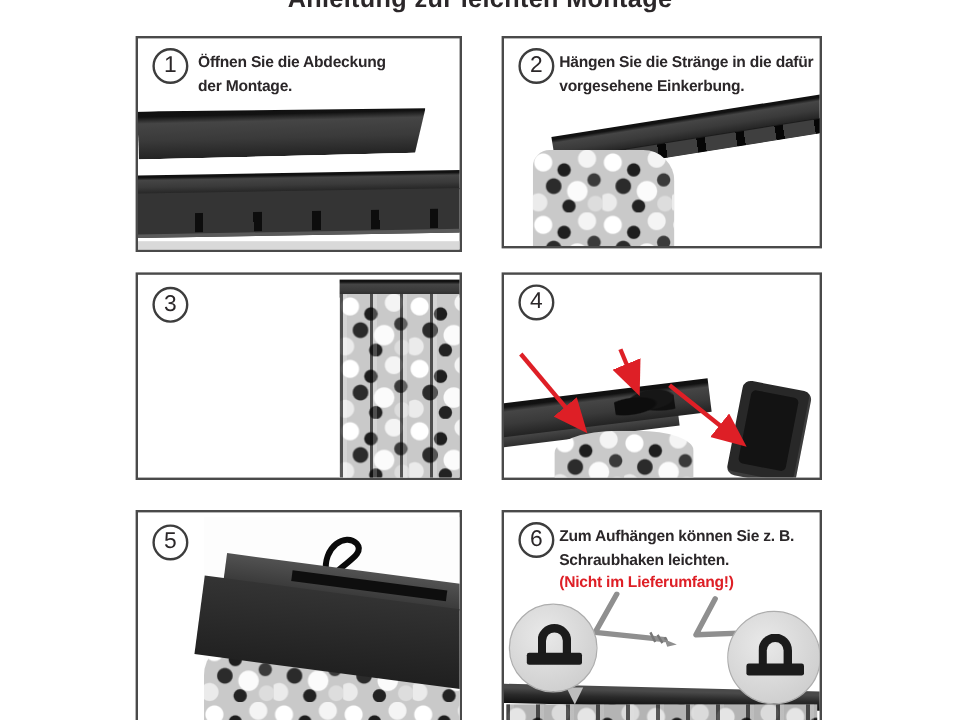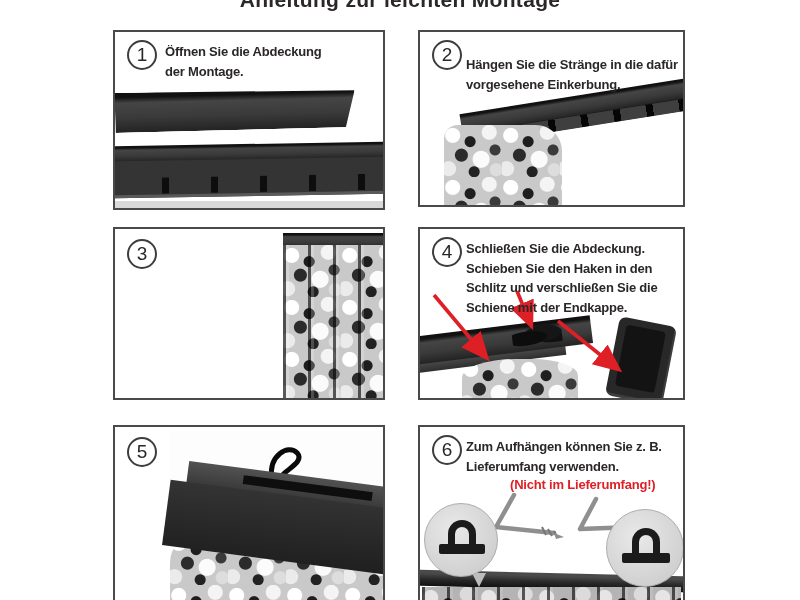--- a/index.html
+++ b/index.html
@@ -27,21 +27,21 @@
   .step-badge{
     position:absolute;width:30px;height:30px;border:2px solid #3d3d3d;
     border-radius:50%;display:flex;align-items:center;justify-content:center;
     font-size:19px;font-weight:400;color:#2b2729;box-sizing:border-box;
     background:#fff;z-index:6;
   }
   .step-text{
     position:absolute;font-size:13px;font-weight:700;line-height:1.5;
     letter-spacing:-0.2px;color:#2b2729;z-index:6;
   }
-  .note-red{position:absolute;font-size:13px;font-weight:700;letter-spacing:-0.2px;z-index:6;margin-left:44px;}
+  .note-red{position:absolute;font-size:13px;font-weight:700;letter-spacing:-0.2px;z-index:6;}
 
   
   .fluff{
     background-color:#c9c9c9;
     background-image:
       radial-gradient(circle at 15% 20%, #ffffff 0 7px, rgba(255,255,255,0) 8px),
       radial-gradient(circle at 45% 32%, #1e1e1e 0 5px, rgba(0,0,0,0) 6px),
       radial-gradient(circle at 78% 14%, #f4f4f4 0 7px, rgba(255,255,255,0) 8px),
       radial-gradient(circle at 30% 58%, #2b2b2b 0 6px, rgba(0,0,0,0) 7px),
       radial-gradient(circle at 64% 66%, #fbfbfb 0 8px, rgba(255,255,255,0) 9px),
@@ -75,21 +75,21 @@
     <div class="abs" style="left:0;top:15px;right:0;bottom:0;background:#343434;"></div>
     <div class="abs" style="left:8px;right:10px;bottom:4px;height:16px;
                 background:repeating-linear-gradient(90deg, rgba(0,0,0,0) 0 42px, #0d0d0d 42px 49px);"></div>
     <div class="abs" style="left:0;right:0;bottom:0;height:3px;background:#5a5a5a;"></div>
   </div>
   <div class="abs" style="left:0;bottom:0;width:100%;height:7px;background:#d9d9d9;"></div>
 </div>
 
 <div class="panel" id="p2">
   <div class="step-badge" style="left:12px;top:8px;">2</div>
-  <div class="step-text" style="left:46px;top:23px;width:216px;">Hängen Sie die Stränge in die dafür vorgesehene Einkerbung.</div>
+  <div class="step-text" style="left:46px;top:10px;width:216px;">Hängen Sie die Stränge in die dafür vorgesehene Einkerbung.</div>
 
   <div class="abs" style="left:42px;top:82px;width:245px;height:32px;transform:rotate(-9deg);transform-origin:left center;">
     <div class="abs rail-bar" style="left:0;top:0;right:0;height:20px;"></div>
     <div class="abs" style="left:0;top:19px;right:0;height:13px;background:#1d1d1d;
         -webkit-mask:linear-gradient(#000,#000);"></div>
     <div class="abs" style="left:60px;right:6px;top:20px;height:12px;
                 background:repeating-linear-gradient(90deg,#3f3f3f 0 26px,#060606 26px 33px);"></div>
   </div>
 
   <div class="abs fluff" style="left:24px;top:93px;width:118px;height:82px;border-radius:14px 26px 0 0;z-index:3;"></div>
@@ -100,21 +100,20 @@
   <div class="abs" style="left:168px;top:4px;right:0;bottom:0;">
     <div class="abs rail-bar" style="left:0;top:0;right:-2px;height:15px;"></div>
     <div class="abs fluff" style="left:0;top:12px;width:100px;bottom:-2px;">
       <div class="strand-lines"></div>
     </div>
   </div>
 </div>
 
 <div class="panel" id="p4">
   <div class="step-badge" style="left:12px;top:8px;">4</div>
-  <div class="step-text" style="left:46px;top:10px;width:210px;">Schließen Sie die Abdeckung. Schieben Sie den Haken in den Schlitz und verschließen Sie die Schiene mit der Endkappe.</div>
 
   <div class="abs" style="left:-6px;top:120px;width:152px;height:15px;transform:rotate(-7deg);
               background:linear-gradient(180deg,#5a5a5a,#2e2e2e);"></div>
 
   <div class="abs rail-bar" style="left:-6px;top:97px;width:178px;height:28px;transform:rotate(-7deg);"></div>
 
   <div class="abs" style="left:92px;top:96px;width:50px;height:22px;transform:rotate(-8deg);
               background:radial-gradient(ellipse at 28% 55%, #0d0d0d 0 38%, rgba(0,0,0,0) 44%),
                          radial-gradient(ellipse at 62% 40%, #161616 0 40%, rgba(0,0,0,0) 46%),
                          radial-gradient(ellipse at 88% 60%, #101010 0 30%, rgba(0,0,0,0) 36%);"></div>
@@ -155,21 +154,21 @@
       </div>
 
       <div class="abs" style="left:0;top:41px;width:252px;height:66px;background:linear-gradient(178deg,#343434,#1f1f1f);"></div>
 
     </div>
   </div>
 </div>
 
 <div class="panel" id="p6">
   <div class="step-badge" style="left:12px;top:8px;">6</div>
-  <div class="step-text" style="left:46px;top:10px;width:216px;">Zum Aufhängen können Sie z. B. Lieferumfang verwenden.</div>
+  <div class="step-text" style="left:46px;top:10px;width:216px;">Zum Aufhängen können Sie z. B. Schraubhaken leichten.</div>
   <div class="note-red" style="left:46px;top:50px;width:216px;color:#de1f26;">(Nicht im Lieferumfang!)</div>
 
   <div class="abs" style="left:-5px;right:-5px;top:146px;height:16px;transform:rotate(1.4deg);
               background:linear-gradient(180deg,#4a4a4a 0 20%,#2a2a2a 55%,#101010 100%);z-index:1;"></div>
 
   <div class="abs fluff" style="left:2px;right:2px;top:160px;bottom:-4px;z-index:1;">
     <div class="strand-lines"></div>
     <div class="abs" style="inset:0;background:rgba(0,0,0,.10);"></div>
   </div>
 

